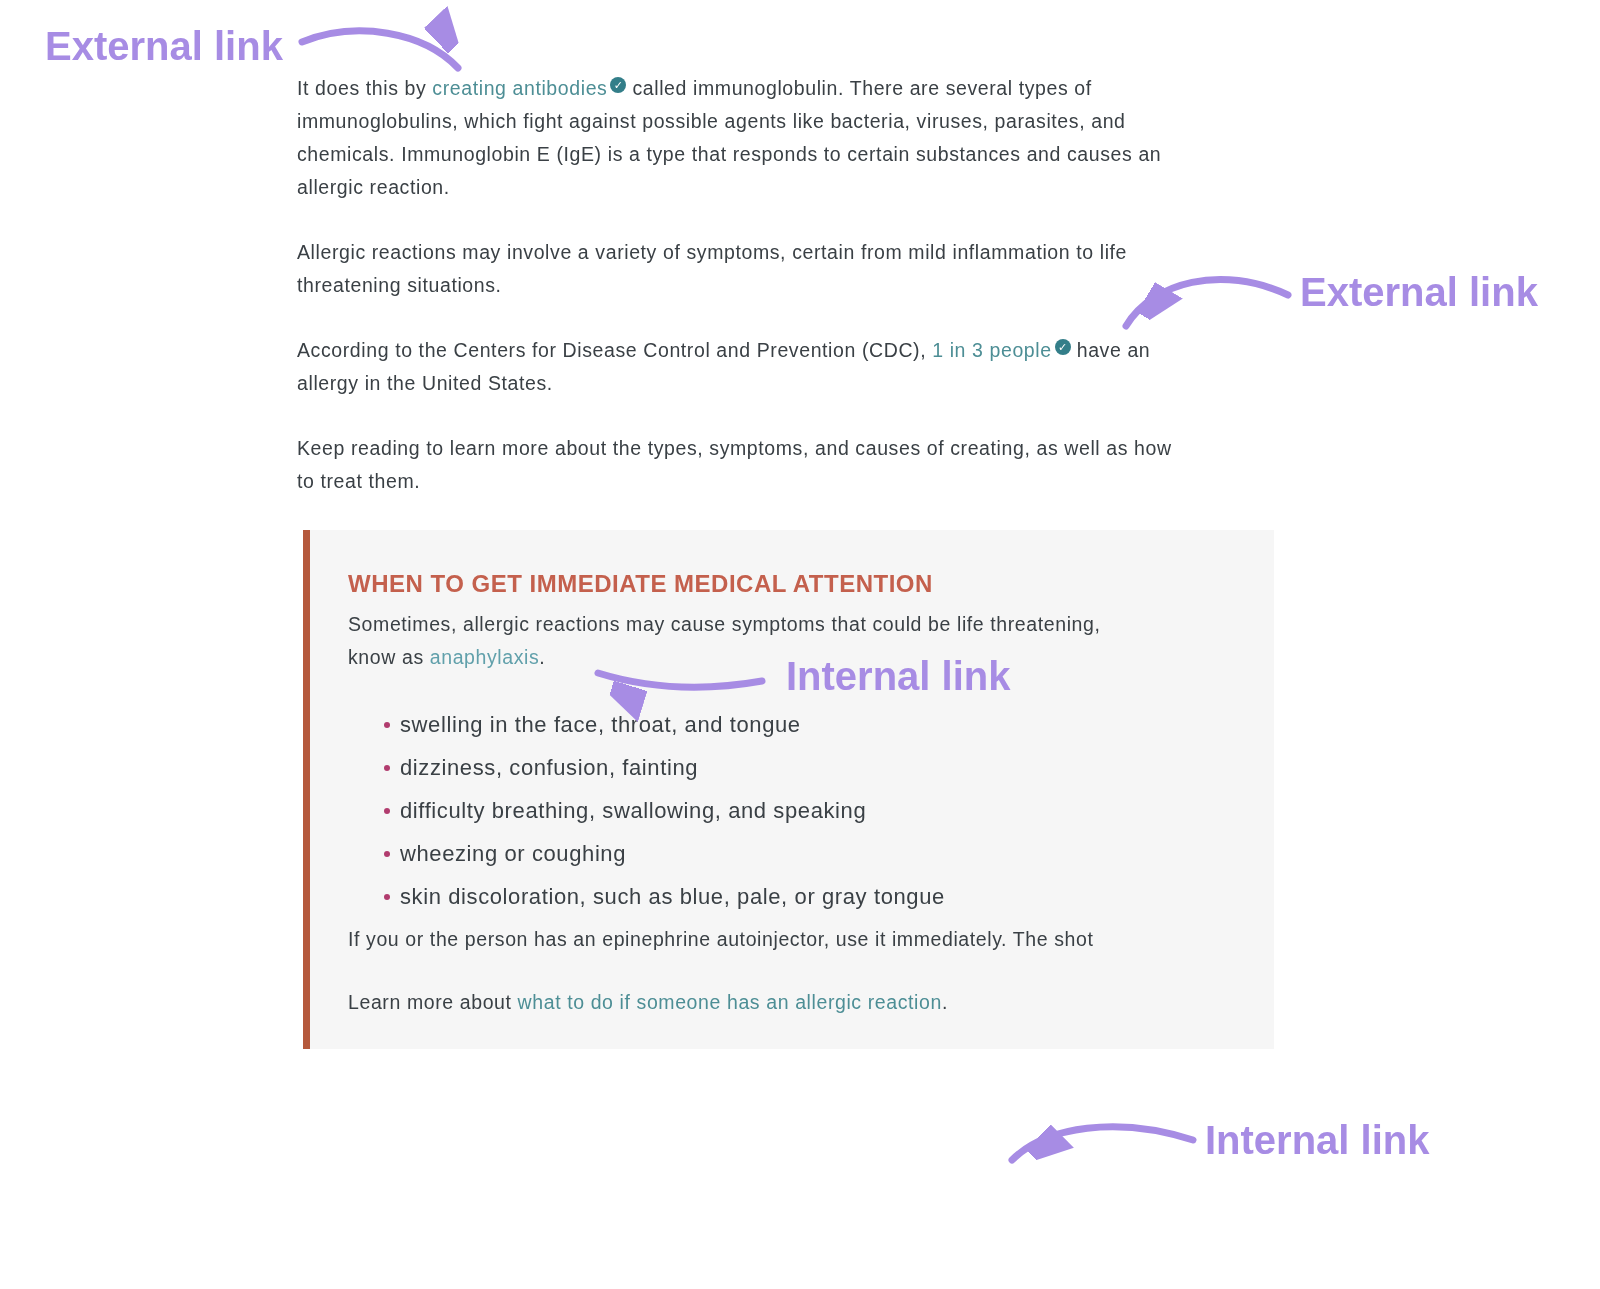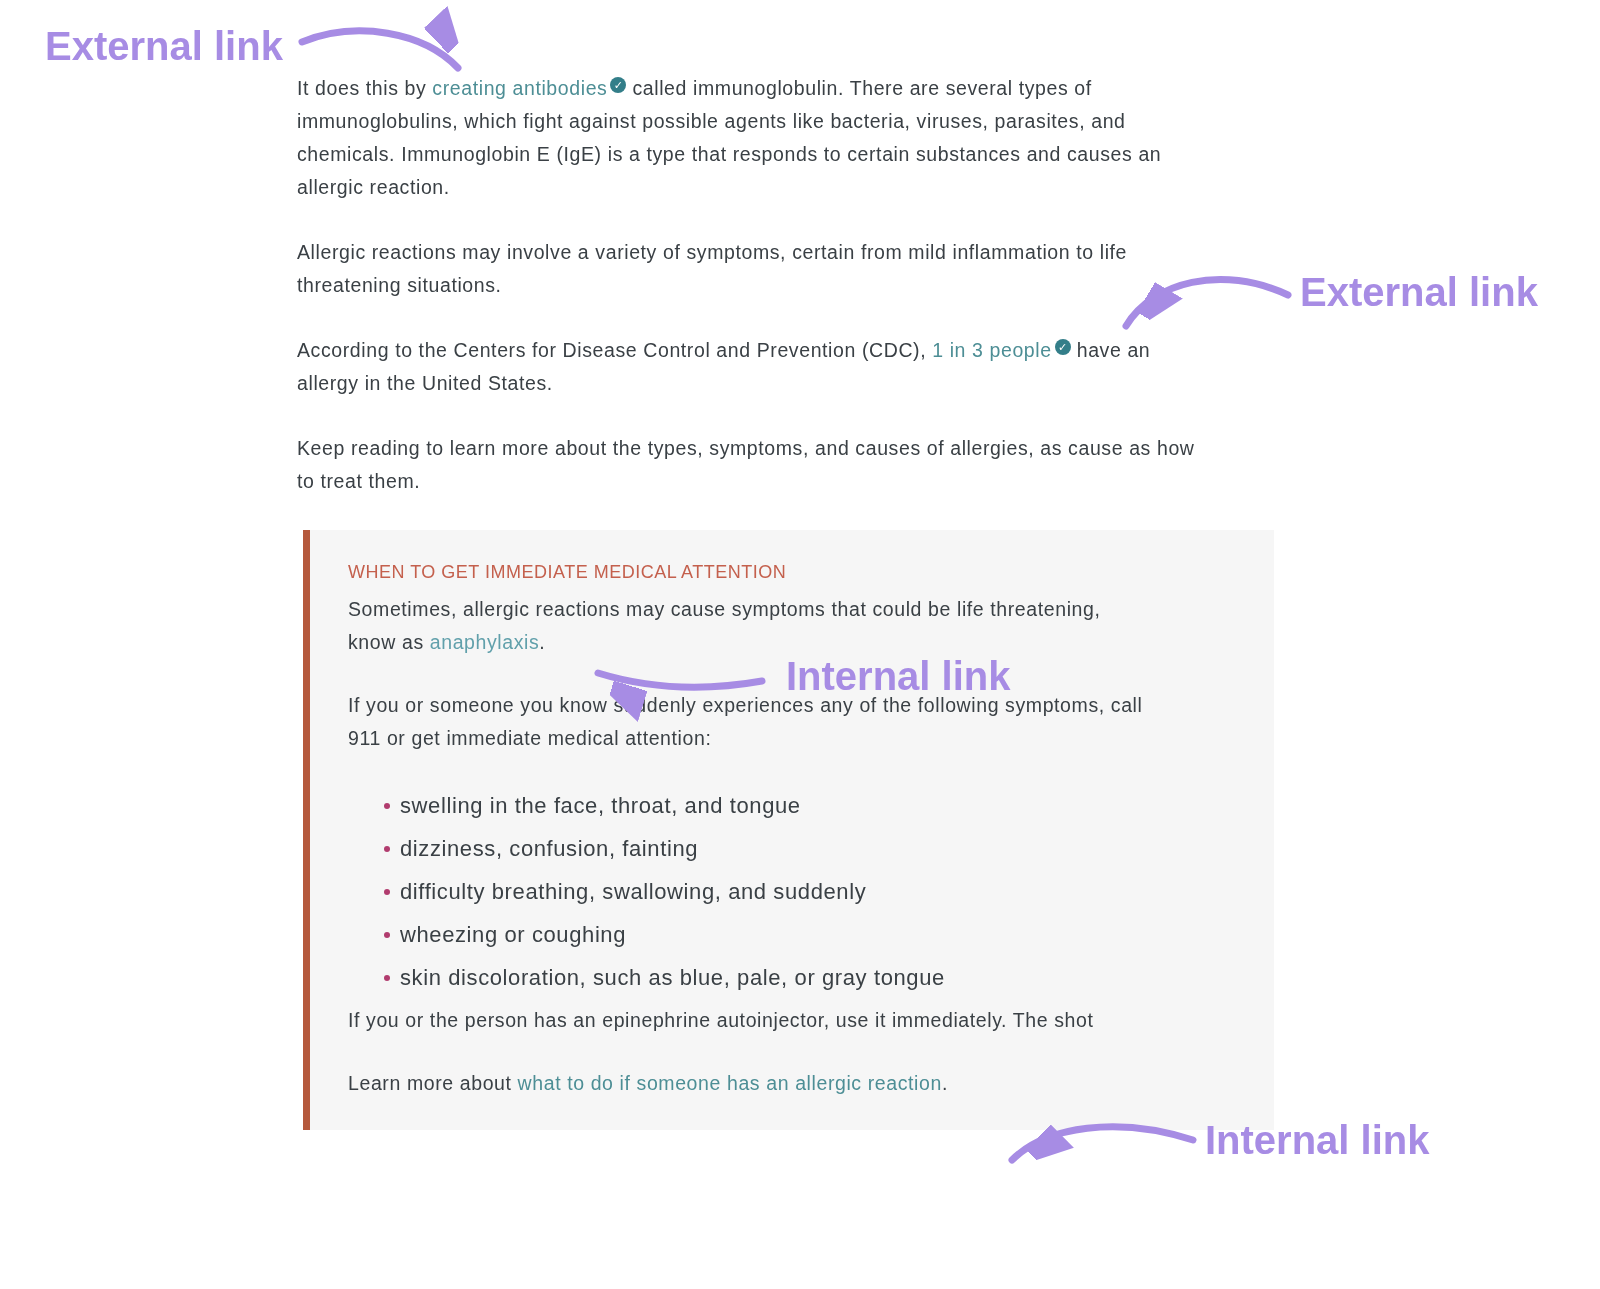--- a/index.html
+++ b/index.html
@@ -18,22 +18,22 @@
   a{text-decoration:none;cursor:pointer;}
   .lnk-ext{color:var(--link-ext);}
   .lnk-int-light{color:var(--link-int-light);}
   .lnk-int{color:var(--link-int);}
   .verified{display:inline-block;width:16px;height:16px;border-radius:50%;
     background:var(--badge);color:#fff;font-size:11px;line-height:16px;text-align:center;
     vertical-align:6px;margin-left:3px;font-weight:bold;letter-spacing:0;}
 
   .callout{margin-top:21px;margin-left:6px;width:971px;background:var(--callout-bg);
     border-left:7px solid var(--callout-border);padding:28px 40px 30px 38px;}
-  .callout-heading{font-size:18px;font-weight:normal;letter-spacing:0.5px;
-    color:var(--callout-heading);margin-top:4px;}
+  .callout-heading{font-size:24px;font-weight:bold;letter-spacing:0.5px;
+    color:var(--callout-heading);margin-top:12px;}
   .callout .para{margin-bottom:0;margin-top:10px;}
   .callout .para + .para{margin-top:30px;}
   .symptom-list{list-style:none;margin-top:34px;margin-bottom:4px;}
   .symptom-list li{position:relative;padding-left:52px;font-size:22px;line-height:33px;
     letter-spacing:0.6px;margin-bottom:10px;}
   .symptom-list li .dot{position:absolute;left:36px;top:14px;width:6px;height:6px;
     border-radius:50%;background:var(--bullet);}
 
   .annotation-label{position:absolute;font-weight:bold;font-size:40px;line-height:1;
     color:var(--annotation-purple);white-space:nowrap;}
@@ -64,41 +64,37 @@
       <div class="line">Allergic reactions may involve a variety of symptoms, certain from mild inflammation to life</div>
       <div class="line">threatening situations.</div>
     </div>
 
     <div class="para">
       <div class="line"><span>According to the Centers for Disease Control and Prevention (CDC), </span><a class="lnk-ext">1 in 3 people</a><span class="verified">✓</span><span> have an</span></div>
       <div class="line">allergy in the United States.</div>
     </div>
 
     <div class="para">
-      <div class="line">Keep reading to learn more about the types, symptoms, and causes of allergies, as cause as how</div>
+      <div class="line">Keep reading to learn more about the types, symptoms, and causes of creating, as well as how</div>
       <div class="line">to treat them.</div>
     </div>
 
     <div class="callout">
       <div class="callout-heading">WHEN TO GET IMMEDIATE MEDICAL ATTENTION</div>
 
       <div class="para">
         <div class="line">Sometimes, allergic reactions may cause symptoms that could be life threatening,</div>
         <div class="line"><span>know as </span><a class="lnk-int-light">anaphylaxis</a><span>.</span></div>
       </div>
 
-      <div class="para">
-        <div class="line">If you or someone you know suddenly experiences any of the following symptoms, call</div>
-        <div class="line">911 or get immediate medical attention:</div>
-      </div>
 
       <ul class="symptom-list">
         <li><span class="dot"></span><span>swelling in the face, throat, and tongue</span></li>
         <li><span class="dot"></span><span>dizziness, confusion, fainting</span></li>
-        <li><span class="dot"></span><span>difficulty breathing, swallowing, and suddenly</span></li>
+        <li><span class="dot"></span><span>difficulty breathing, swallowing, and speaking</span></li>
         <li><span class="dot"></span><span>wheezing or coughing</span></li>
         <li><span class="dot"></span><span>skin discoloration, such as blue, pale, or gray tongue</span></li>
       </ul>
 
       <div class="para">
         <div class="line">If you or the person has an epinephrine autoinjector, use it immediately. The shot</div>
       </div>
 
       <div class="para">
         <div class="line"><span>Learn more about </span><a class="lnk-int">what to do if someone has an allergic reaction</a><span>.</span></div>

